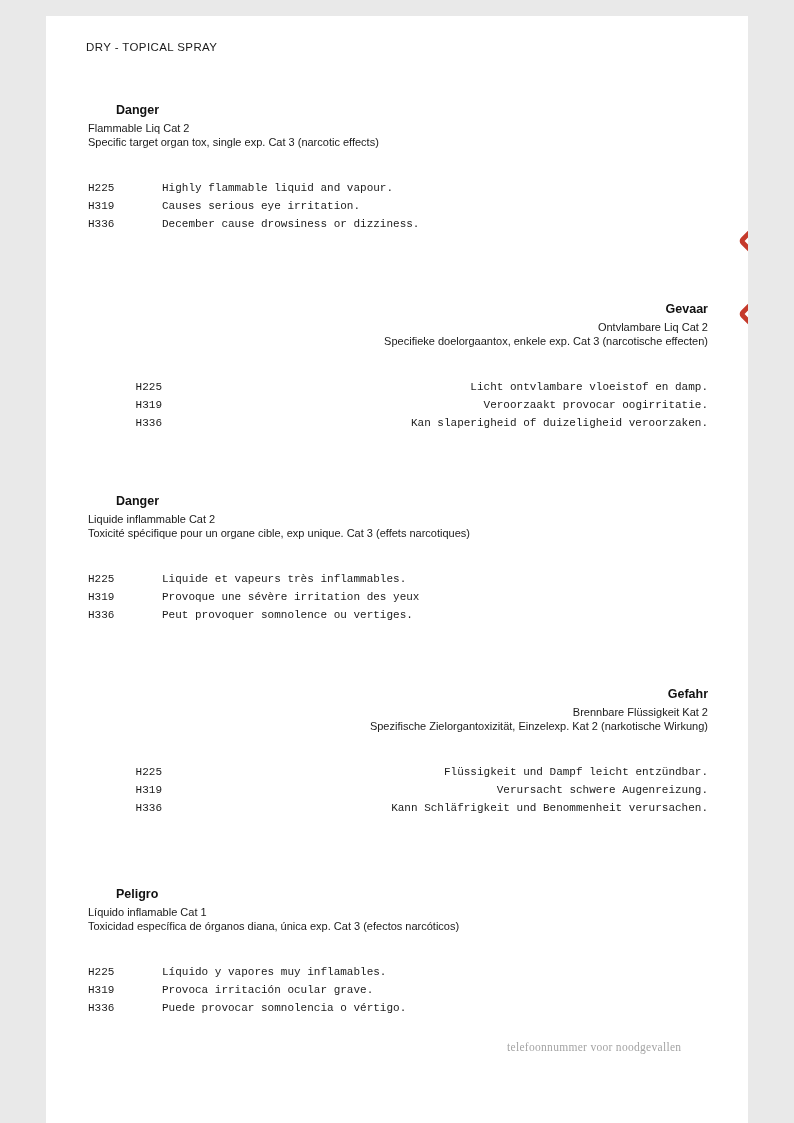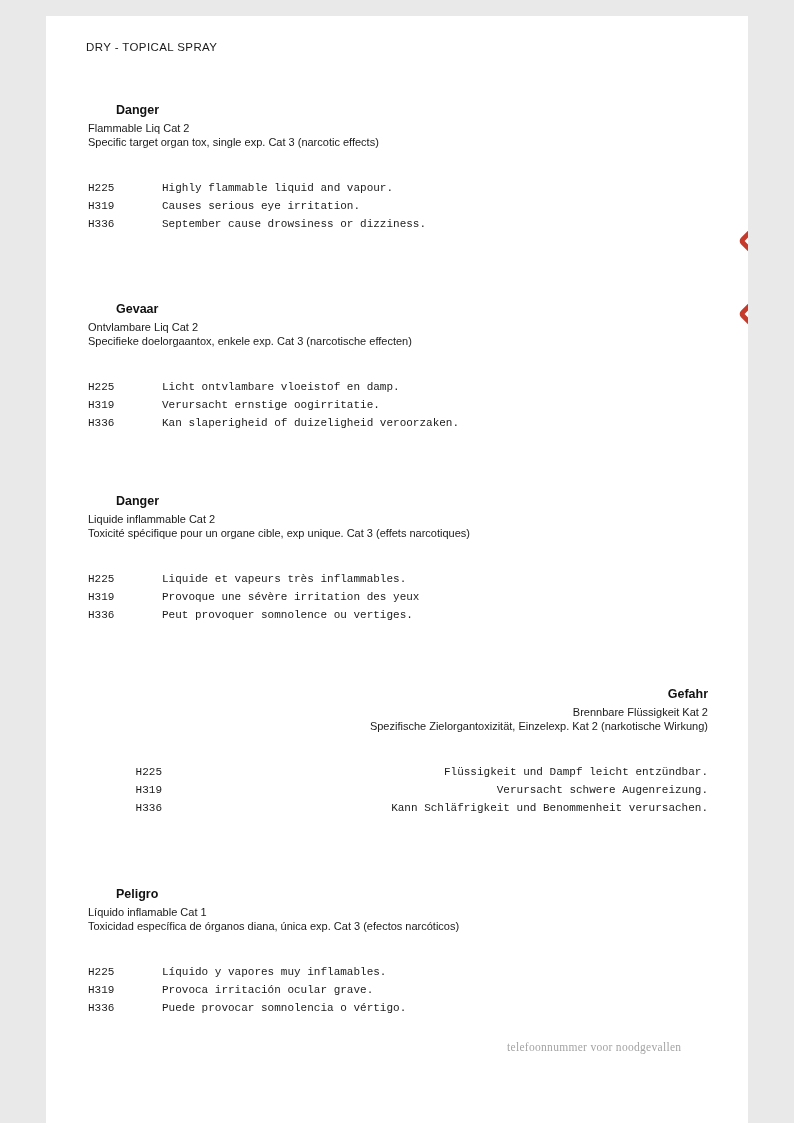--- a/index.html
+++ b/index.html
@@ -21,21 +21,21 @@
     font-size: 11.5px;
     letter-spacing: 0.4px;
     color: #1a1a1a;
   }
   .section {
     position: absolute;
     left: 42px;
     width: 620px;
   }
   .s0 { top: 87px; }
-  .s1 { top: 286px; }
+  .s1 { top: 286px; text-align: right; }
   .s2 { top: 478px; }
   .s3 { top: 671px; text-align: right; }
   .s4 { top: 871px; }
   .signal {
     font-size: 12.5px;
     font-weight: bold;
     line-height: 15px;
     margin-bottom: 3px;
     color: #111111;
     padding-left: 28px;
@@ -87,37 +87,37 @@
       <div class="hrow">
         <span class="hcode">H225</span>
         <span class="htext">Highly flammable liquid and vapour.</span>
       </div>
       <div class="hrow">
         <span class="hcode">H319</span>
         <span class="htext">Causes serious eye irritation.</span>
       </div>
       <div class="hrow">
         <span class="hcode">H336</span>
-        <span class="htext">September cause drowsiness or dizziness.</span>
+        <span class="htext">December cause drowsiness or dizziness.</span>
       </div>
     </div>
   </div>
 
   <div class="section s1">
     <div class="signal">Gevaar</div>
     <div class="cls-line">Ontvlambare Liq Cat 2</div>
     <div class="cls-line">Specifieke doelorgaantox, enkele exp. Cat 3 (narcotische effecten)</div>
     <div class="hrows">
       <div class="hrow">
         <span class="hcode">H225</span>
         <span class="htext">Licht ontvlambare vloeistof en damp.</span>
       </div>
       <div class="hrow">
         <span class="hcode">H319</span>
-        <span class="htext">Verursacht ernstige oogirritatie.</span>
+        <span class="htext">Veroorzaakt provocar oogirritatie.</span>
       </div>
       <div class="hrow">
         <span class="hcode">H336</span>
         <span class="htext">Kan slaperigheid of duizeligheid veroorzaken.</span>
       </div>
     </div>
   </div>
 
   <div class="section s2">
     <div class="signal">Danger</div>

